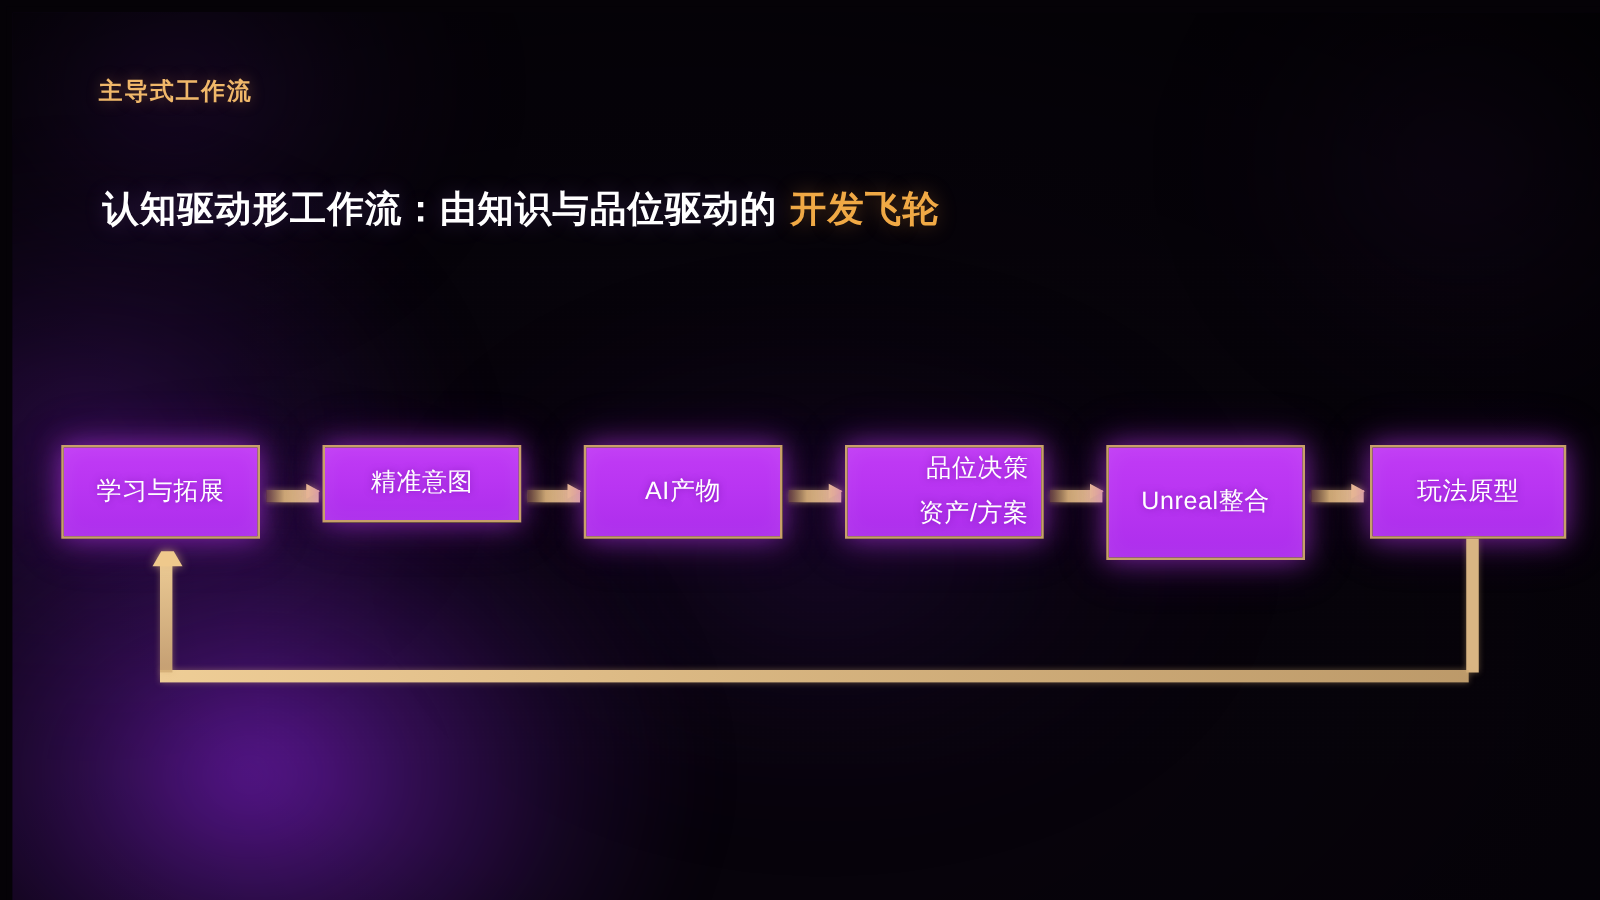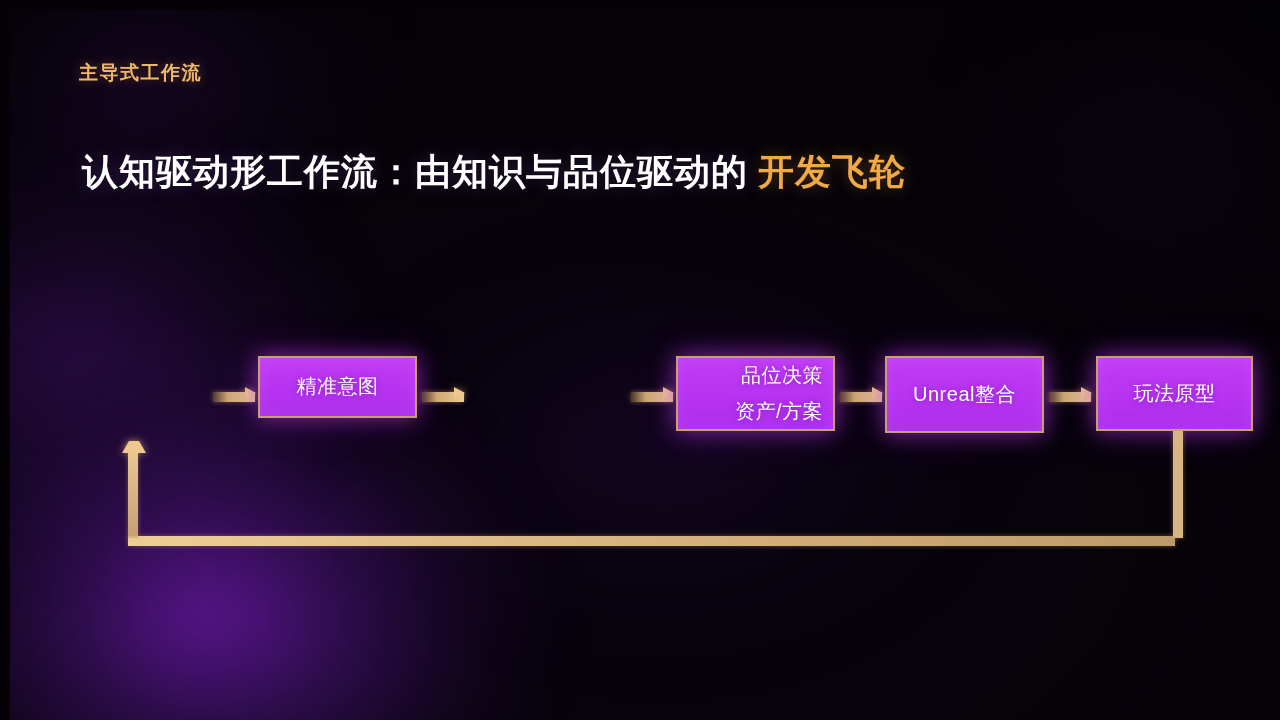--- a/index.html
+++ b/index.html
@@ -92,21 +92,21 @@
     font-weight:bold;
     letter-spacing:1.5px;
     color:#f0b86a;
     text-shadow:0 0 12px rgba(240,170,80,0.35);
   }
 
   
   #title {
     position:absolute;
     left:62px; top:133px;
-    font-size:36px;
+    font-size:29px;
     font-weight:bold;
     letter-spacing:1px;
     color:#ffffff;
     white-space:nowrap;
     text-shadow:0 0 18px rgba(180,140,255,0.22);
   }
   #title .accent {
     color:#f0a945;
     text-shadow:0 0 16px rgba(240,160,60,0.35);
   }
@@ -205,40 +205,46 @@
   </div>
 
   <div id="eyebrow">主导式工作流</div>
 
   <h1 id="title">
     <span>认知驱动形工作流：由知识与品位驱动的</span><span class="accent">开发飞轮</span>
   </h1>
 
   <div id="flow">
 
+    <div class="node" style="left:39px; top:346px; width:159px; height:75px;">
+      <span class="node-line">学习与拓展</span>
+    </div>
 
     <div class="arrow" style="left:203px; top:382px; width:42px;"></div>
 
     <div class="node" style="left:248px; top:346px; width:159px; height:62px;">
       <span class="node-line">精准意图</span>
     </div>
 
     <div class="arrow" style="left:412px; top:382px; width:42px;"></div>
 
+    <div class="node" style="left:457px; top:346px; width:159px; height:75px;">
+      <span class="node-line">AI产物</span>
+    </div>
 
     <div class="arrow" style="left:621px; top:382px; width:42px;"></div>
 
     <div class="node" style="left:666px; top:346px; width:159px; height:75px;align-items:flex-end;">
       <span class="node-line">品位决策</span>
       <span class="node-line">资产/方案</span>
     </div>
 
     <div class="arrow" style="left:830px; top:382px; width:42px;"></div>
 
-    <div class="node" style="left:875px; top:346px; width:159px; height:77px;">
+    <div class="node" style="left:875px; top:346px; width:159px; height:92px;">
       <span class="node-line">Unreal整合</span>
     </div>
 
     <div class="arrow" style="left:1039px; top:382px; width:42px;"></div>
 
     <div class="node" style="left:1086px; top:346px; width:157px; height:75px;">
       <span class="node-line">玩法原型</span>
     </div>
 
     <div class="loop-seg loop-v-right" style="left:1163px; top:421px; height:107px;"></div>

